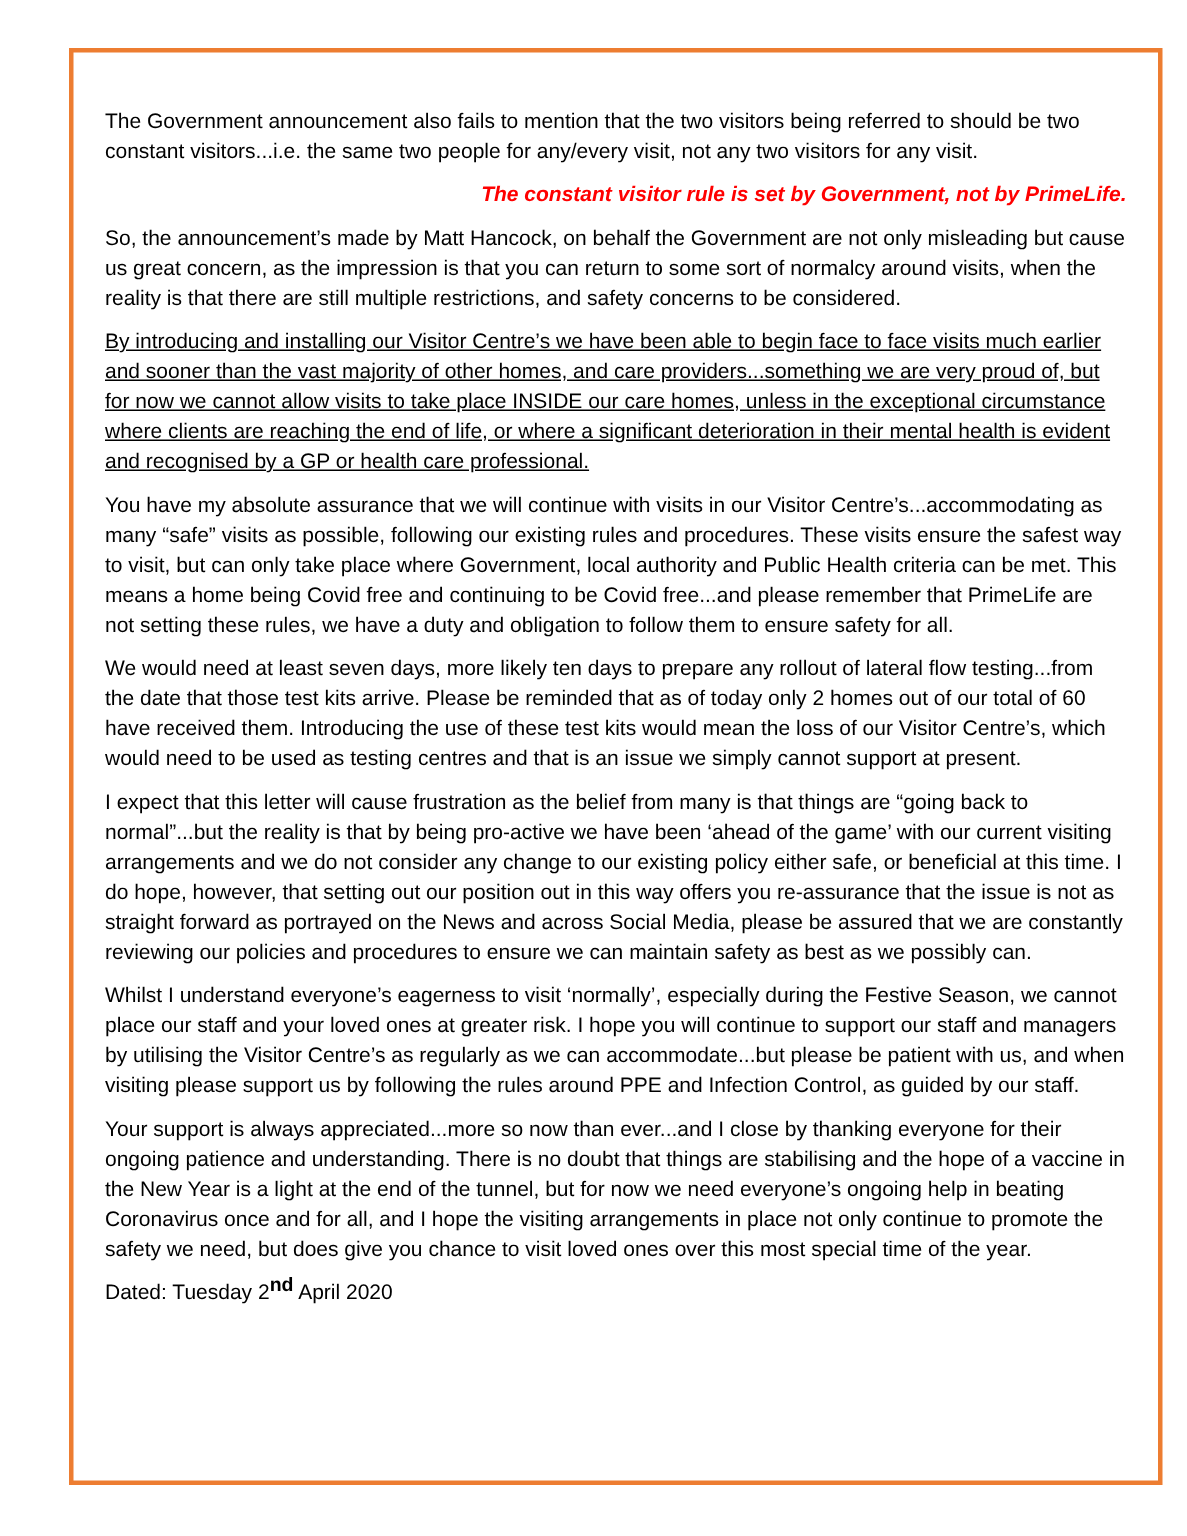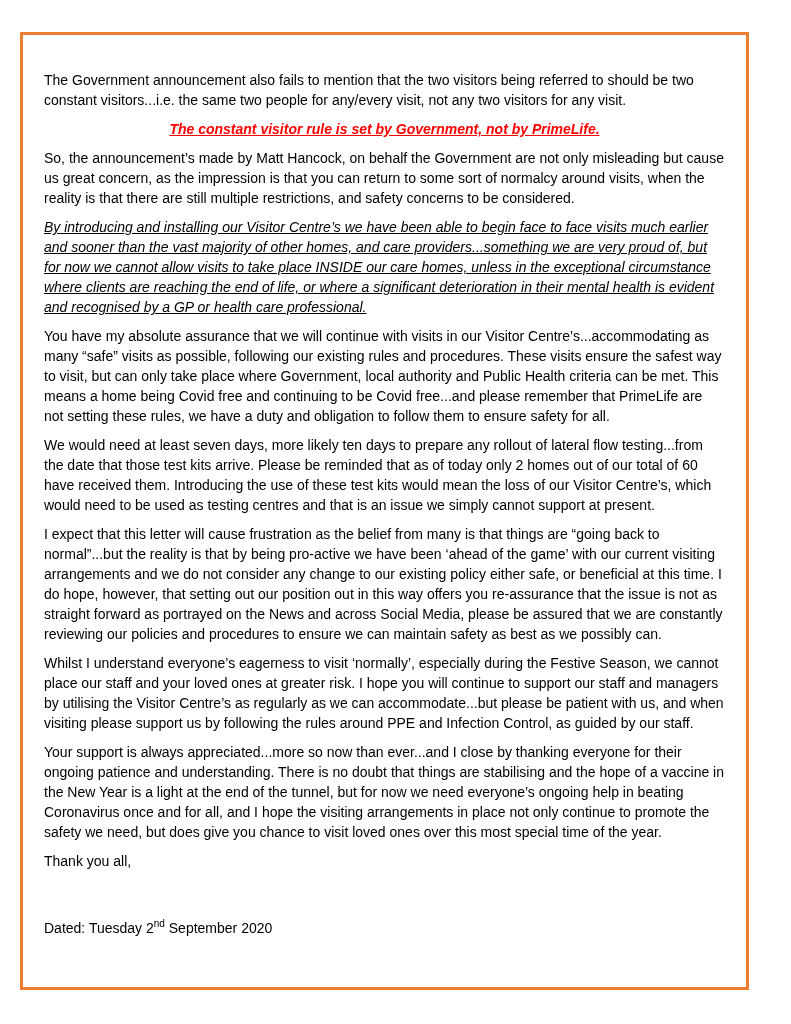--- a/index.html
+++ b/index.html
@@ -9,67 +9,65 @@
   }
   body {
     width: 791px;
     height: 1024px;
     position: relative;
     font-family: "Liberation Sans", sans-serif;
     color: var(--body-text, #000000);
   }
   .page-frame {
     position: absolute;
-    left: 20px;
+    left: 46px;
     top: 32px;
     width: 729px;
     height: 958px;
     box-sizing: border-box;
     border: 3px solid var(--border-color, #ED7D31);
     background: var(--page-bg, #ffffff);
   }
   .letter {
     padding: 35px 21px 0 21px;
     font-size: 14px;
     line-height: 20px;
     color: var(--body-text, #000000);
   }
   .letter p {
     margin: 0 0 9px 0;
   }
   .notice {
-    text-align: center;
+    text-align: right;
     color: var(--notice-color, #FF0000);
     font-weight: bold;
     font-style: italic;
-    text-decoration: underline;
   }
   .emphasis {
-    font-style: italic;
     text-decoration: underline;
   }
   .closing {
     margin-bottom: 47px !important;
   }
   .date-line sup {
-    font-size: 10px;
+    font-size: 13px;
     line-height: 0;
     vertical-align: super;
+    font-weight: bold;
   }
 </style>
 </head>
 <body>
 
 <div class="page-frame">
   <div class="letter">
     <p>The Government announcement also fails to mention that the two visitors being referred to should be two constant visitors...i.e. the same two people for any/every visit, not any two visitors for any visit.</p>
     <p class="notice">The constant visitor rule is set by Government, not by PrimeLife.</p>
     <p>So, the announcement’s made by Matt Hancock, on behalf the Government are not only misleading but cause us great concern, as the impression is that you can return to some sort of normalcy around visits, when the reality is that there are still multiple restrictions, and safety concerns to be considered.</p>
     <p class="emphasis">By introducing and installing our Visitor Centre’s we have been able to begin face to face visits much earlier and sooner than the vast majority of other homes, and care providers...something we are very proud of, but for now we cannot allow visits to take place INSIDE our care homes, unless in the exceptional circumstance where clients are reaching the end of life, or where a significant deterioration in their mental health is evident and recognised by a GP or health care professional.</p>
     <p>You have my absolute assurance that we will continue with visits in our Visitor Centre’s...accommodating as many “safe” visits as possible, following our existing rules and procedures. These visits ensure the safest way to visit, but can only take place where Government, local authority and Public Health criteria can be met. This means a home being Covid free and continuing to be Covid free...and please remember that PrimeLife are not setting these rules, we have a duty and obligation to follow them to ensure safety for all.</p>
     <p>We would need at least seven days, more likely ten days to prepare any rollout of lateral flow testing...from the date that those test kits arrive. Please be reminded that as of today only 2 homes out of our total of 60 have received them. Introducing the use of these test kits would mean the loss of our Visitor Centre’s, which would need to be used as testing centres and that is an issue we simply cannot support at present.</p>
     <p>I expect that this letter will cause frustration as the belief from many is that things are “going back to normal”...but the reality is that by being pro-active we have been ‘ahead of the game’ with our current visiting arrangements and we do not consider any change to our existing policy either safe, or beneficial at this time. I do hope, however, that setting out our position out in this way offers you re-assurance that the issue is not as straight forward as portrayed on the News and across Social Media, please be assured that we are constantly reviewing our policies and procedures to ensure we can maintain safety as best as we possibly can.</p>
     <p>Whilst I understand everyone’s eagerness to visit ‘normally’, especially during the Festive Season, we cannot place our staff and your loved ones at greater risk. I hope you will continue to support our staff and managers by utilising the Visitor Centre’s as regularly as we can accommodate...but please be patient with us, and when visiting please support us by following the rules around PPE and Infection Control, as guided by our staff.</p>
     <p>Your support is always appreciated...more so now than ever...and I close by thanking everyone for their ongoing patience and understanding. There is no doubt that things are stabilising and the hope of a vaccine in the New Year is a light at the end of the tunnel, but for now we need everyone’s ongoing help in beating Coronavirus once and for all, and I hope the visiting arrangements in place not only continue to promote the safety we need, but does give you chance to visit loved ones over this most special time of the year.</p>
-    <p class="closing">Thank you all,</p>
-    <p class="date-line"><span>Dated: Tuesday 2</span><sup>nd</sup><span> September 2020</span></p>
+    <p class="date-line"><span>Dated: Tuesday 2</span><sup>nd</sup><span> April 2020</span></p>
   </div>
 </div>
 
 </body></html>

